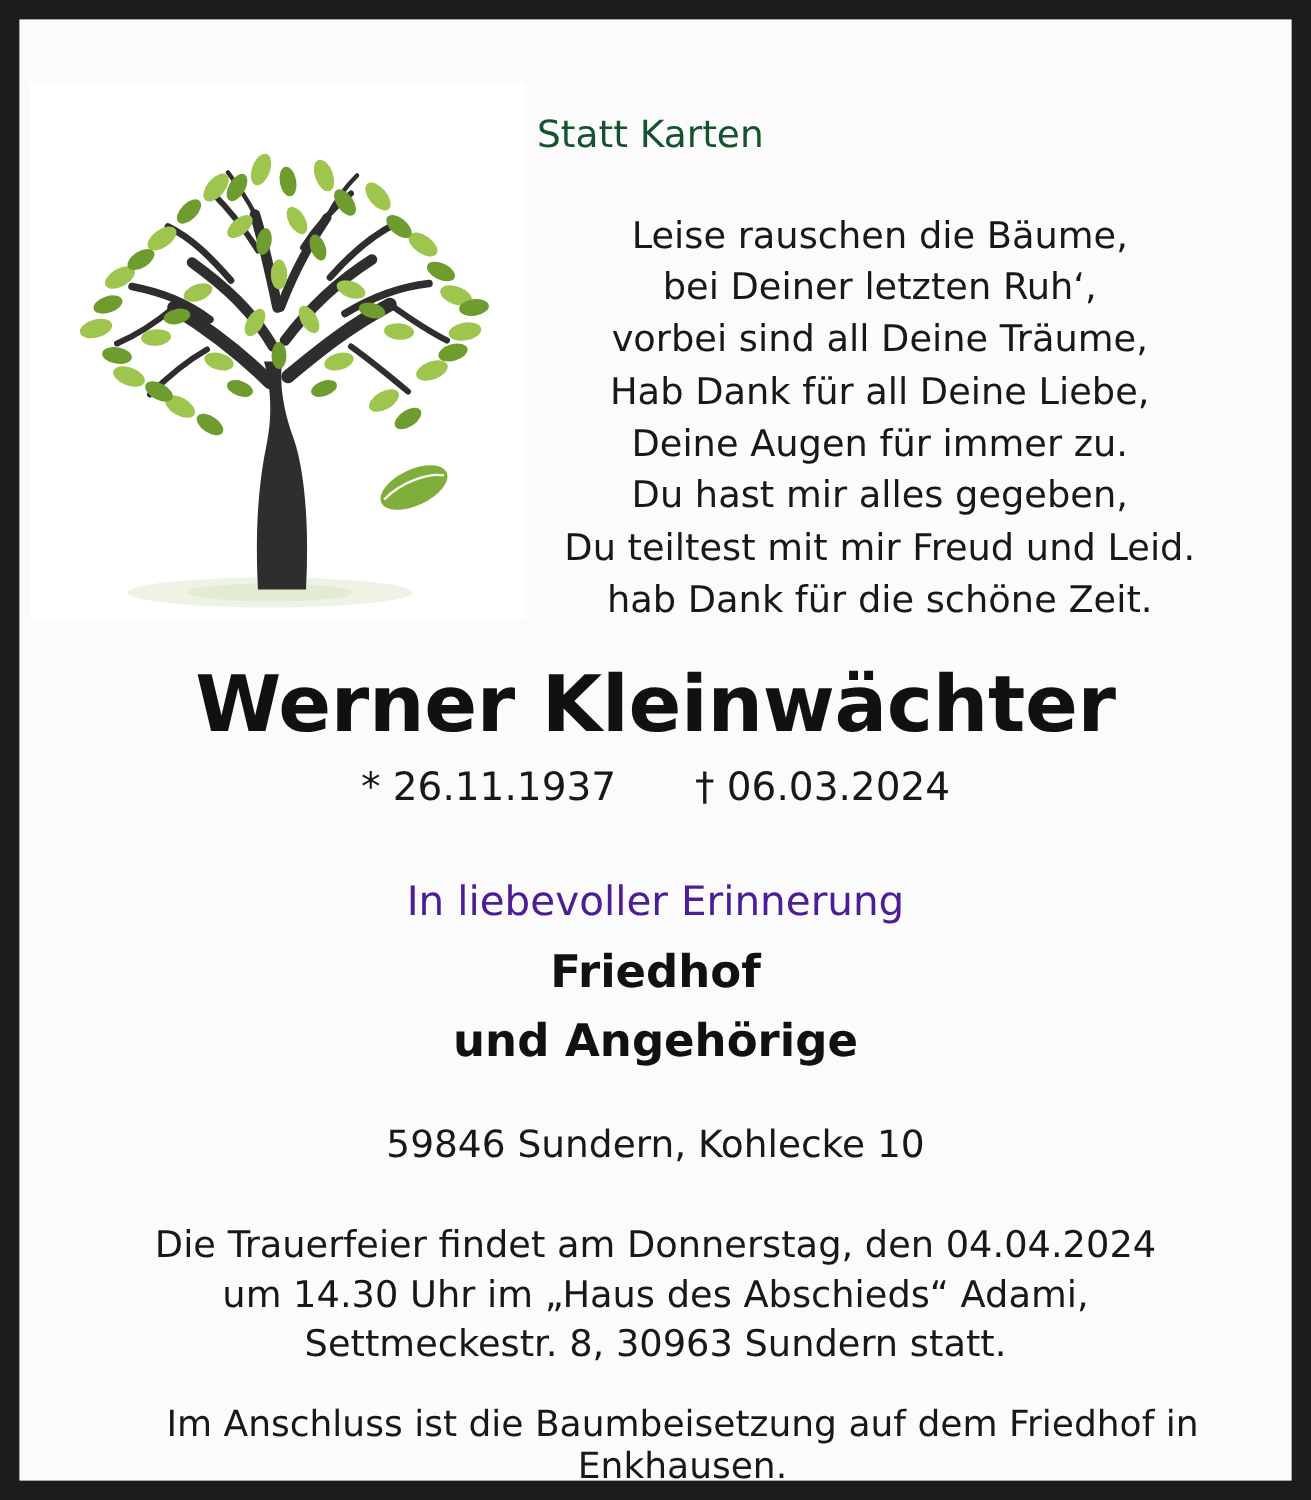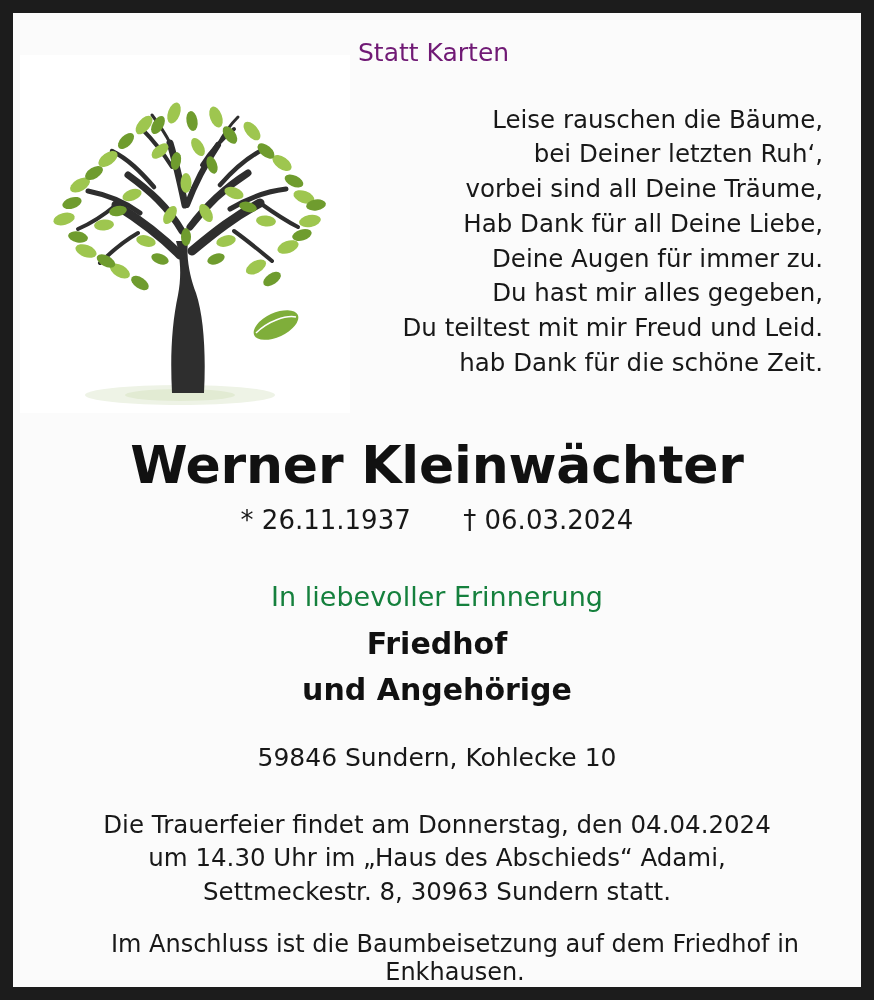--- a/index.html
+++ b/index.html
@@ -50,25 +50,26 @@
     flex: 1 1 auto;
     padding-right: 38px;
     padding-top: 14px;
   }
   .statt-karten {
     font-size: 25px;
     line-height: 1.1;
     margin-left: 0;
     text-align: left;
     padding-left: 8px;
-    color: #701a75;
+    color: #14532d;
+    margin-top: 37px;
   }
   .poem {
     margin-top: 36px;
-    text-align: right;
+    text-align: center;
     font-size: 24.5px;
     line-height: 1.42;
     color: #181818;
     white-space: nowrap;
   }
   .poem div {
     white-space: nowrap;
   }
 
   
@@ -91,21 +92,21 @@
     width: 36px;
   }
 
   
   .memory {
     text-align: center;
     margin-top: 46px;
   }
   .memory .line1 {
     font-size: 27px;
-    color: #15803d;
+    color: #4c1d95;
     text-align: center;
   }
   .memory .line2 {
     font-size: 30px;
     font-weight: bold;
     margin-top: 14px;
     color: #111111;
   }
   .memory .line3 {
     font-size: 30px;

